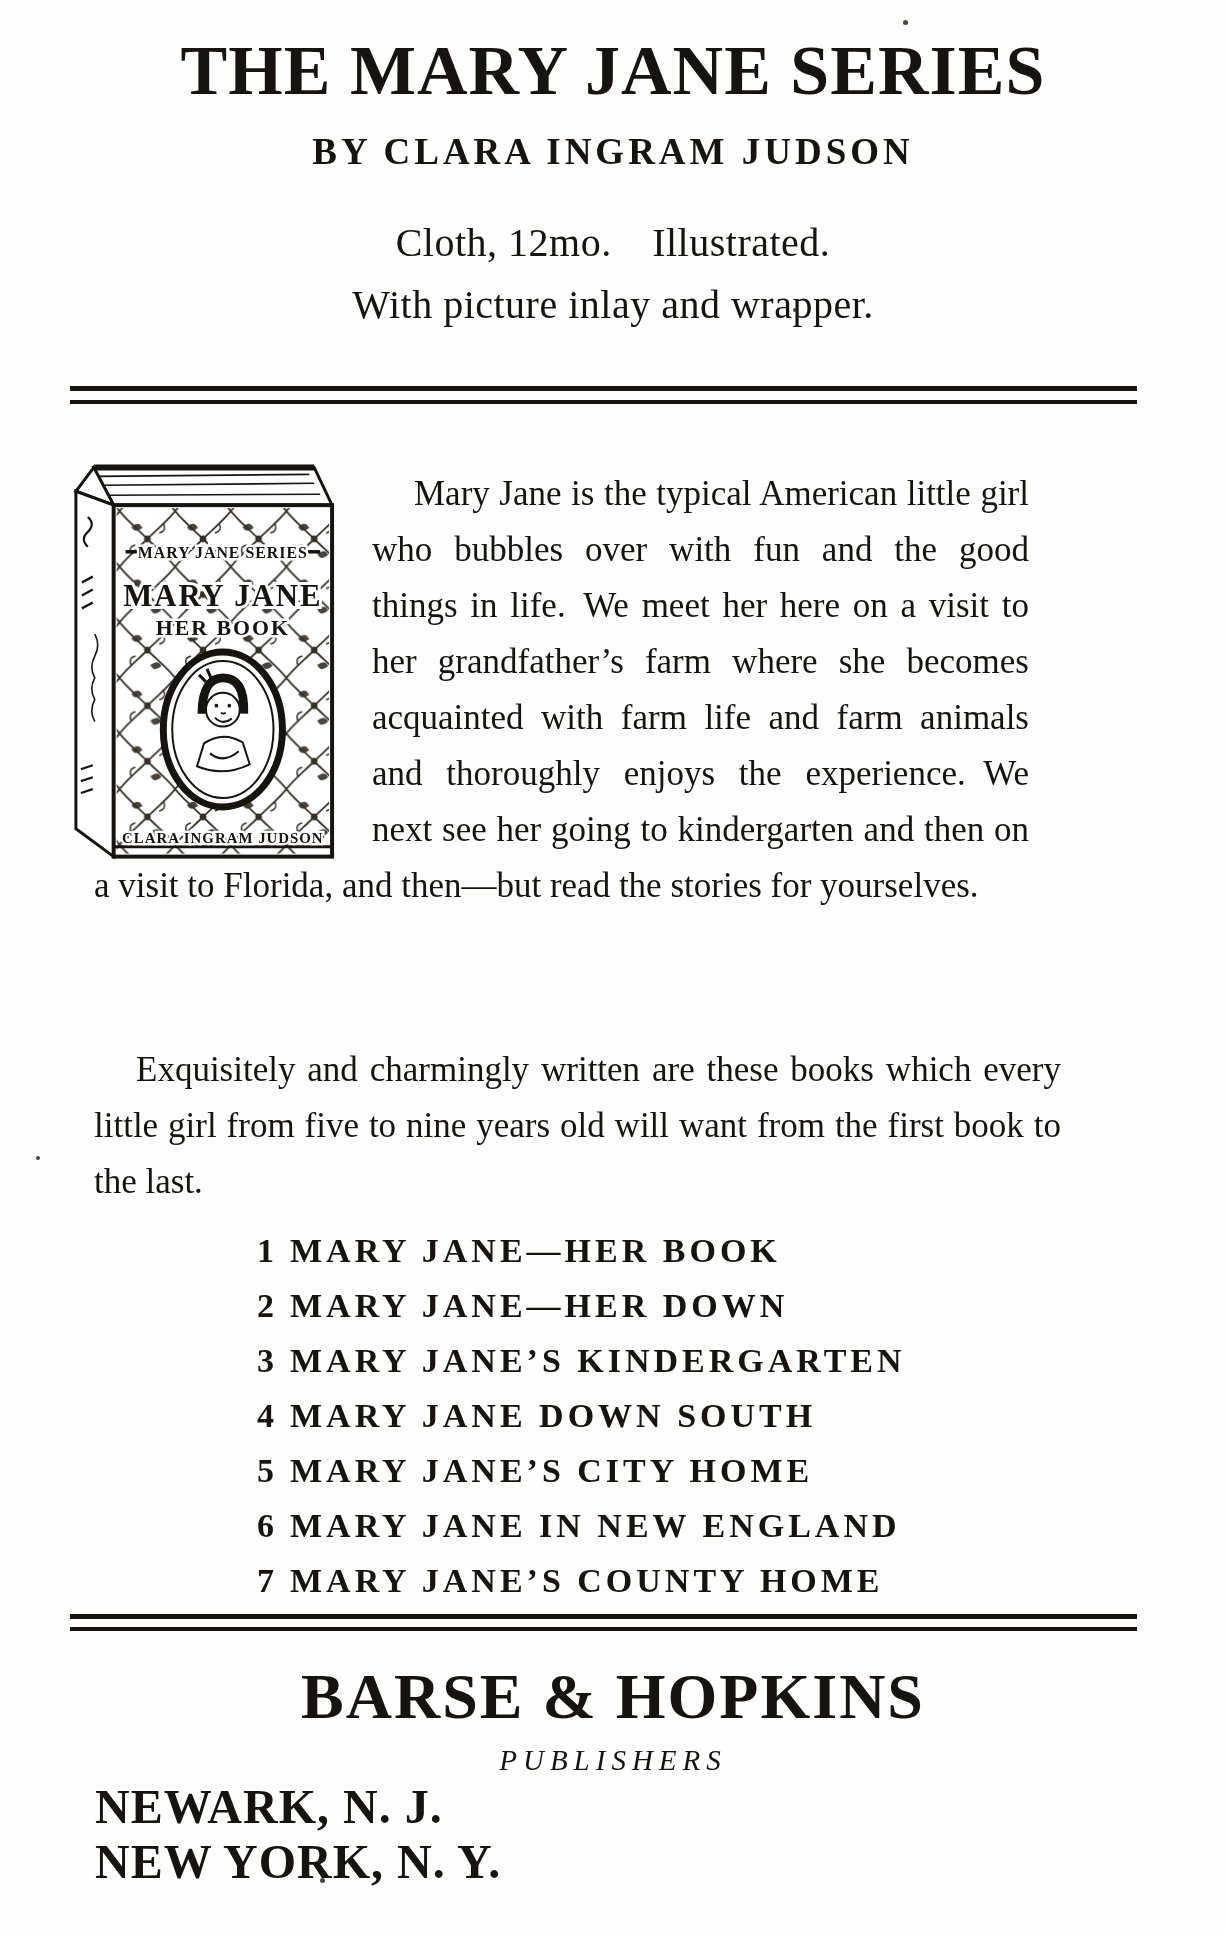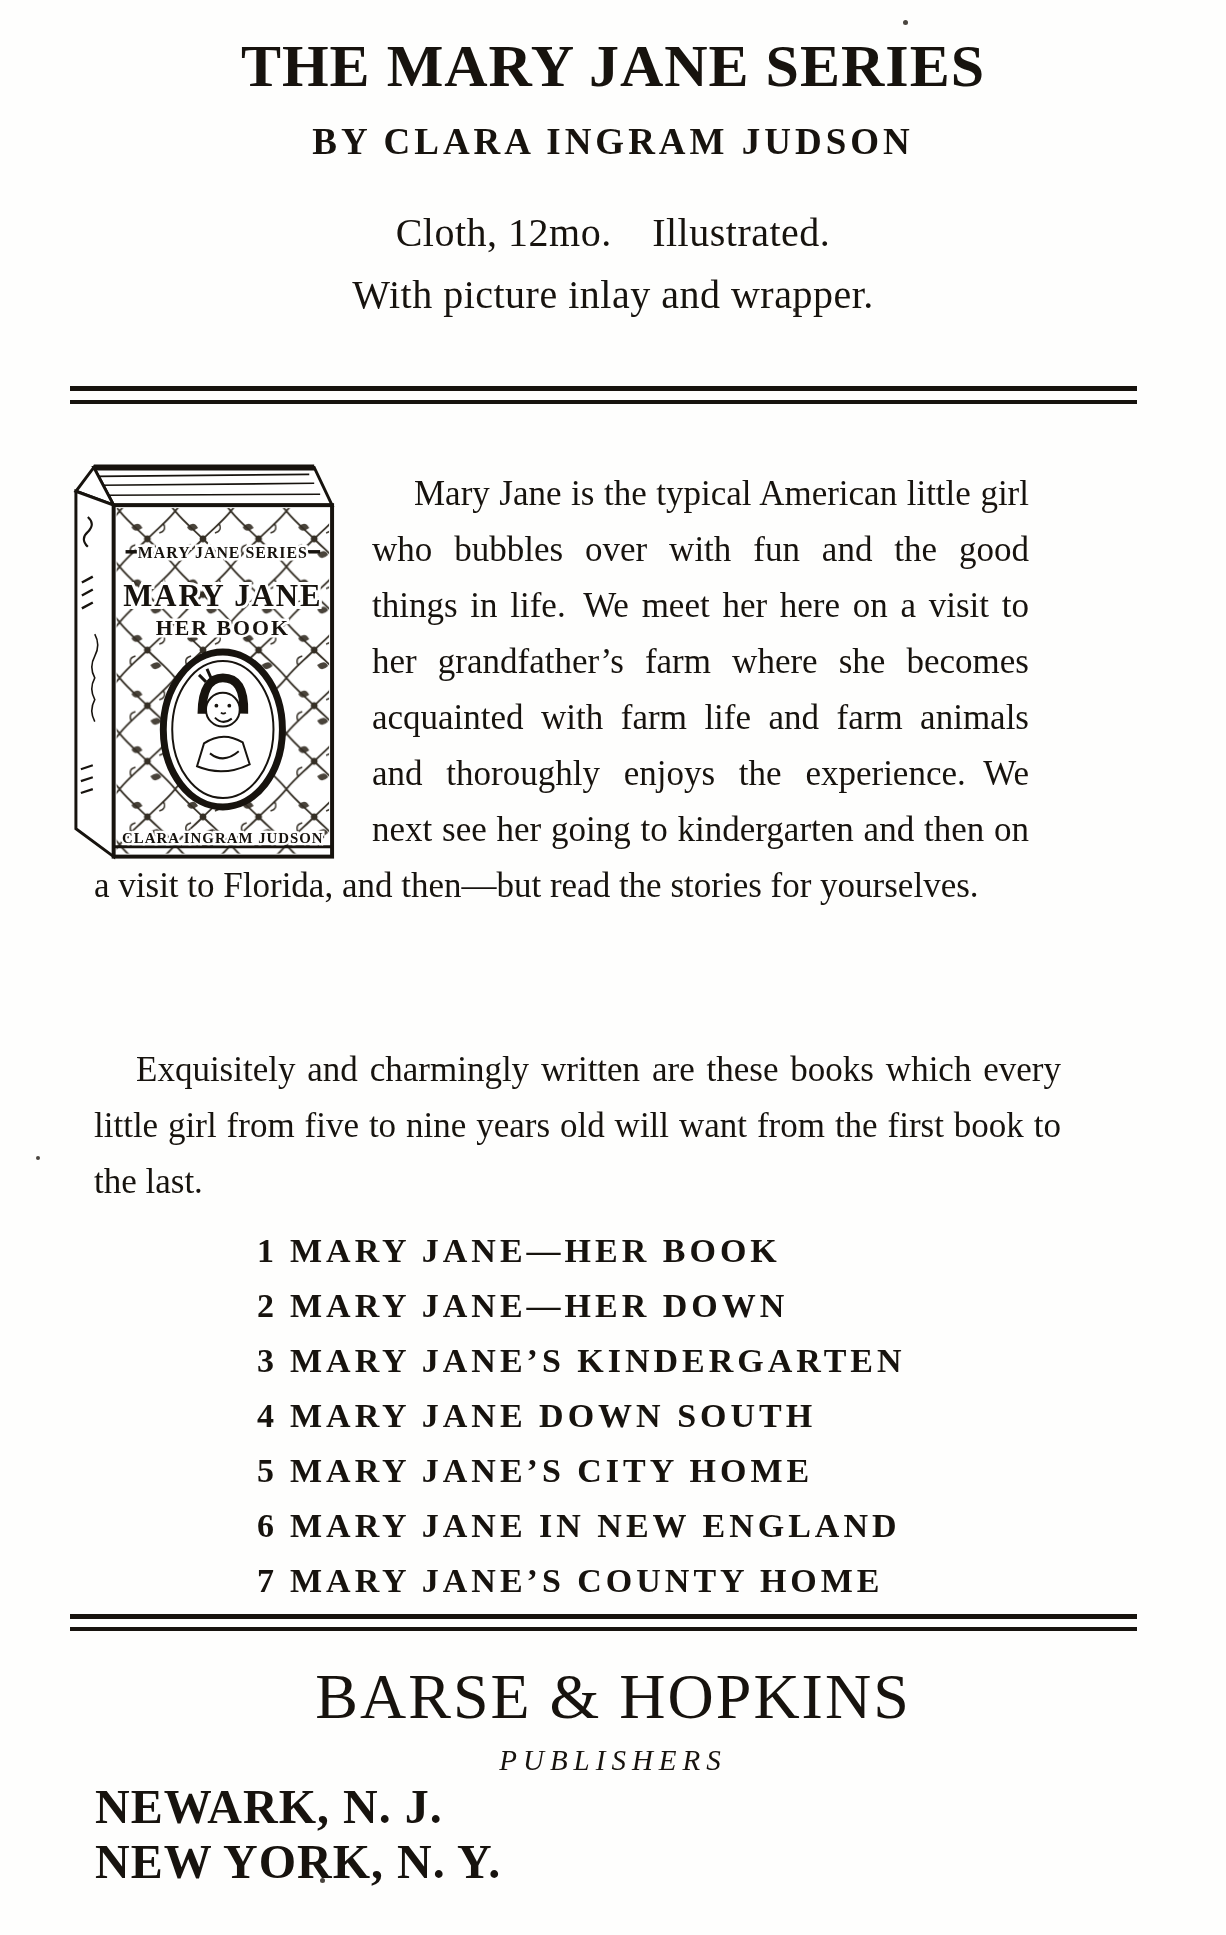--- a/index.html
+++ b/index.html
@@ -3,21 +3,21 @@
 <meta charset="utf-8">
 <style>
   html,body { margin:0; padding:0; background:#777; }
   .page {
     position:relative; width:1226px; height:1935px; margin:0 auto;
     background:#fefefdff; color:#17130e; overflow:hidden;
     font-family:"Liberation Serif","DejaVu Serif",serif;
   }
   
   .hdr { position:absolute; top:0; left:40px; right:40px; text-align:center; }
-  .series-title { margin:36px 0 0; font-size:60px; line-height:1.0; font-weight:700; letter-spacing:1px; }
+  .series-title { margin:36px 0 0; font-size:70px; line-height:1.0; font-weight:700; letter-spacing:1px; }
   .byline       { margin-top:24px; font-size:37px; font-weight:700; letter-spacing:4px;text-align:center; }
   .format-line  { margin-top:46px; font-size:40px; letter-spacing:.5px; white-space:pre; }
   .wrapper-line { margin-top:15px; font-size:40px; letter-spacing:.5px; }
   
   .rule-pair { position:absolute; left:70px; width:1067px; }
   .rule-pair .r1 { height:5px; background:#17130e; }
   .rule-pair .r2 { height:4px; background:#17130e; margin-top:9px; }
   .rule-top { top:386px; }
   .rule-bottom { top:1614px; }
   .rule-bottom .r2 { margin-top:8px; }
@@ -26,21 +26,21 @@
   .book-figure { float:left; width:278px; height:418px; margin:4px 30px -34px -14px; }
   .book-figure svg { display:block; width:278px; height:418px; }
   .para { font-size:35px; line-height:56px; text-align:justify; margin:16px; }
   .ind  { text-indent:42px; }
   .para2 { position:absolute; top:1026px; left:78px; width:967px; }
   
   .book-list { position:absolute; top:1234px; left:232px; margin:0; padding:0; list-style:none; }
   .book-list li { display:flex; align-items:baseline; font-weight:700; font-size:34px; line-height:34px; letter-spacing:4px; margin-bottom:21px; }
   .book-list .num { width:42px; text-align:right; margin-right:16px; letter-spacing:0; flex:none; }
   
-  .pub-name { position:absolute; top:1660px; left:0; right:0; text-align:center; font-size:64px; font-weight:400; letter-spacing:2px; }
+  .pub-name { position:absolute; top:1660px; left:0; right:0; text-align:center; font-size:64px; font-weight:700; letter-spacing:2px; }
   .pub-role { position:absolute; top:1744px; left:0; right:0; text-align:center; font-size:29px; font-weight:400; font-style:italic; letter-spacing:6px; }
   .cities   { position:absolute; top:1779px; left:95px; width:1056px; display:flex; justify-content:space-between; font-size:48px; font-weight:700; letter-spacing:1px;flex-direction:column; }
   
   .speck { position:absolute; background:#2a251d; border-radius:50%; opacity:.85; }
 </style>
 </head>
 <body>
 
 <div class="page">
 

